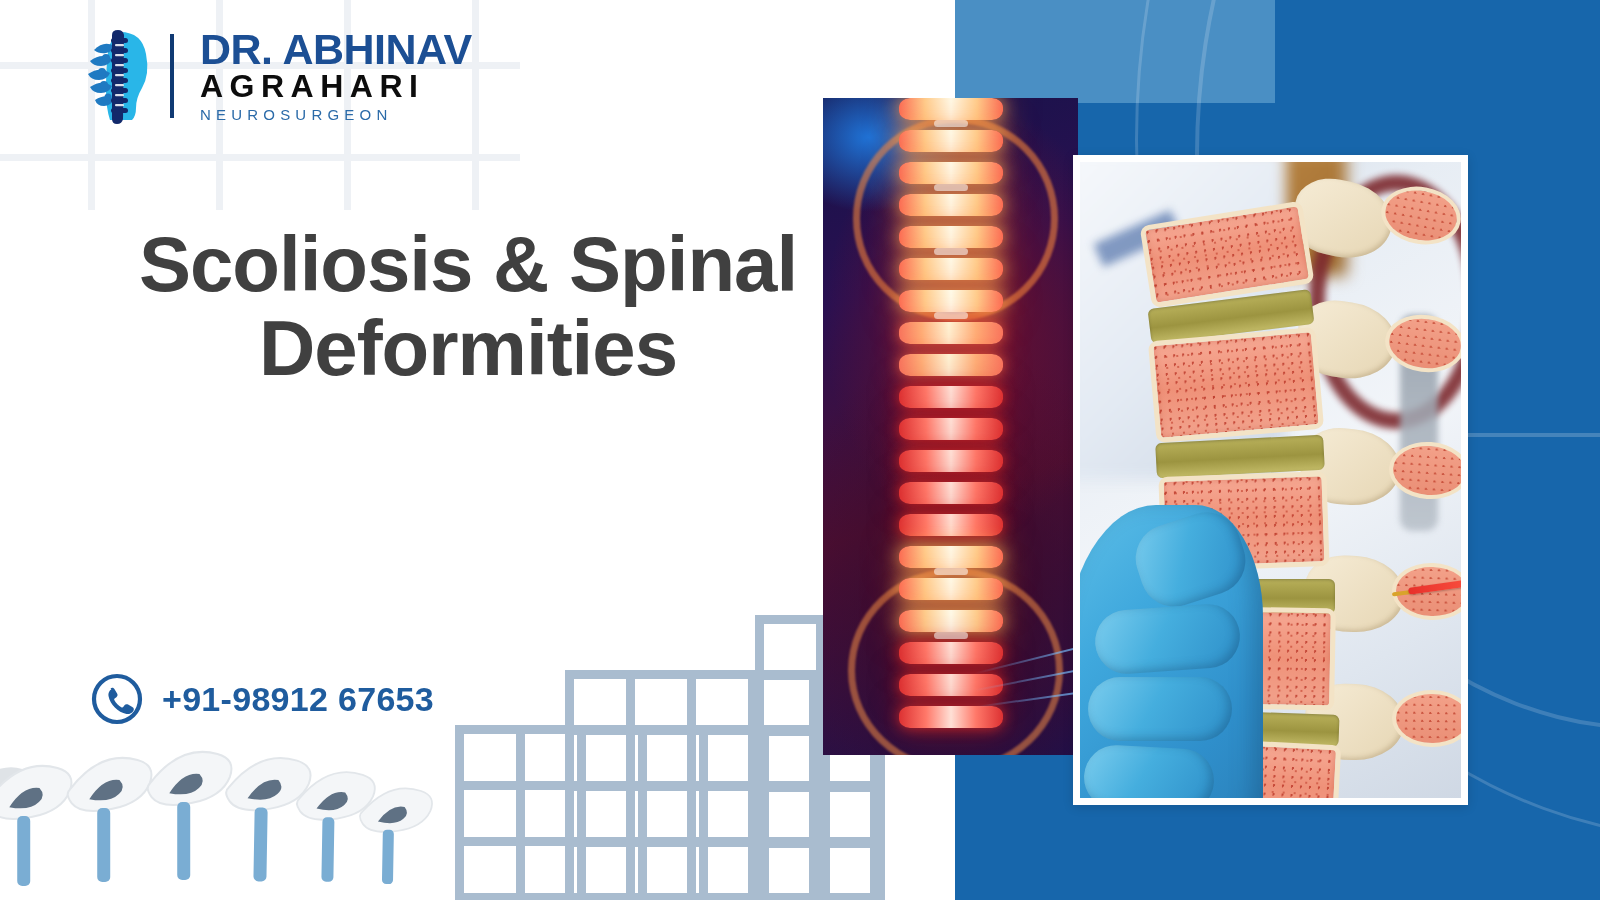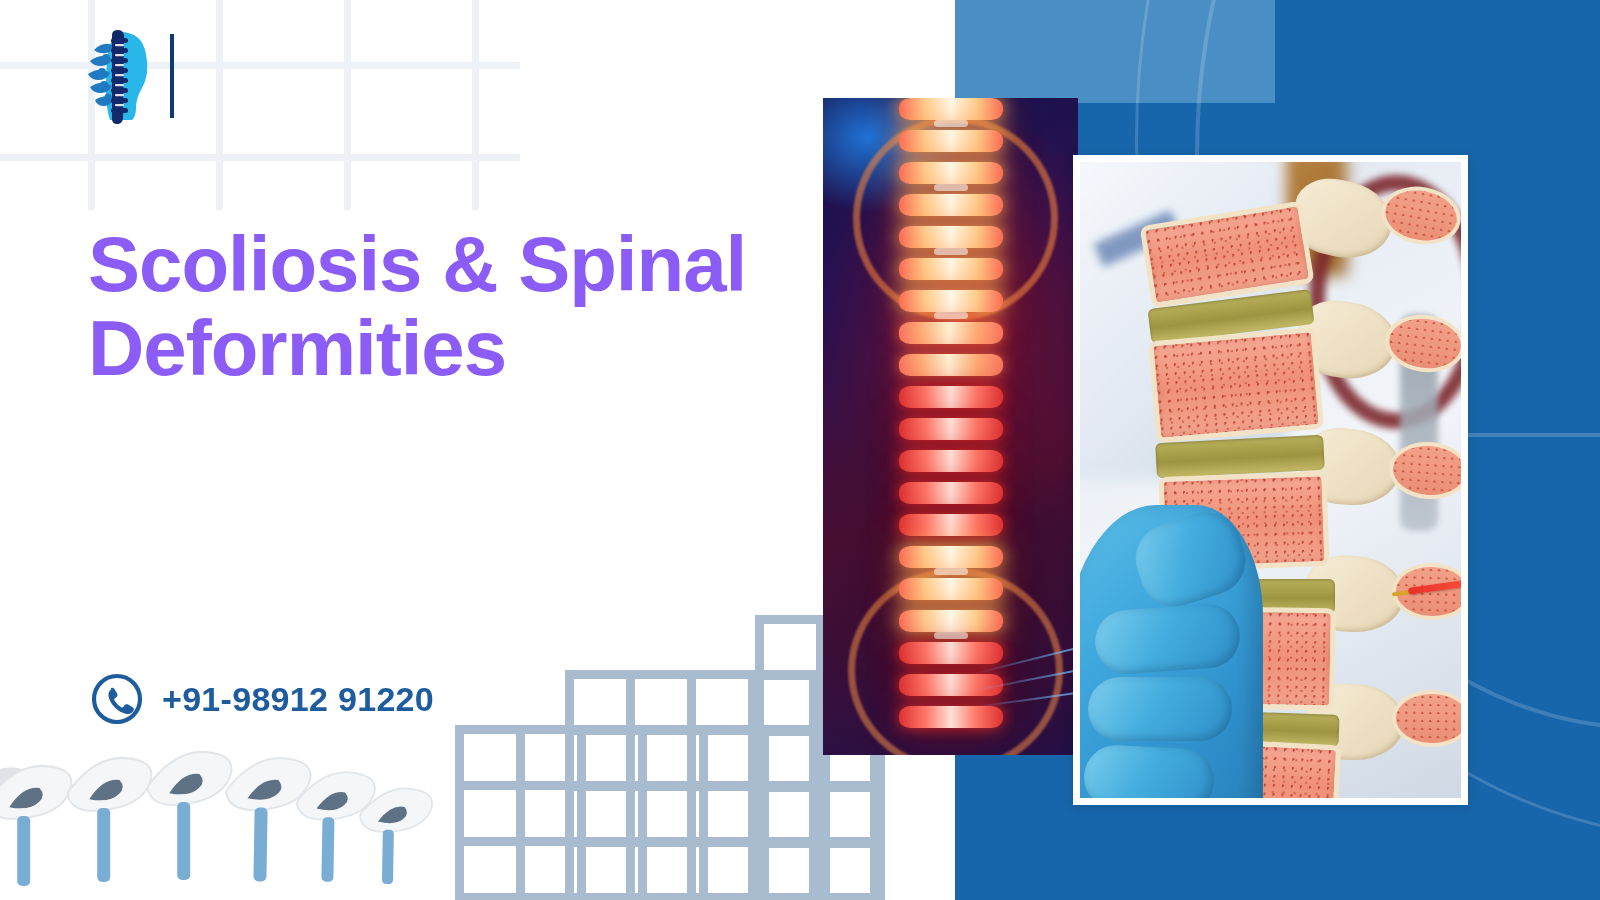--- a/index.html
+++ b/index.html
@@ -241,22 +241,22 @@
   .logo { position:absolute; left:84px; top:28px; display:flex; align-items:center; gap:14px; }
   .logo-mark { width:72px; height:96px; flex:0 0 auto; }
   .logo-div { width:4px; height:84px; background:#103a73; }
   .logo-text { display:flex; flex-direction:column; justify-content:center; padding-left:12px; }
   .logo-l1 { font-size:43px; font-weight:bold; color:#1c4f94; letter-spacing:-0.5px; line-height:0.98; }
   .logo-l2 { font-size:32px; font-weight:bold; color:#0d0d0d; letter-spacing:6.5px; line-height:1.05; }
   .logo-l3 { font-size:15px; font-weight:normal; color:#2a6aa8; letter-spacing:5.2px; line-height:1.4; }
 
   .headline {
     position:absolute; left:88px; top:222px; width:760px;
-    font-size:78px; font-weight:bold; color:#8b5cf6;
-    line-height:1.08; letter-spacing:-1px;
+    font-size:78px; font-weight:bold; color:#404040;
+    line-height:1.08; letter-spacing:-1px;text-align:center;
   }
   .subhead {
     position:absolute; left:90px; top:425px;
     font-size:54px; font-weight:300; color:#141414;
     font-family:"Liberation Sans", sans-serif;
     letter-spacing:0px;
   }
   .cta {
     position:absolute; left:88px; top:518px; width:288px; height:75px;
     background:#1a4089; color:#ffffff;
@@ -452,30 +452,35 @@
             <rect x="31" y="26" width="9" height="2.2" rx="1"></rect>
             <rect x="31" y="36" width="9" height="2.2" rx="1"></rect>
             <rect x="31" y="46" width="9" height="2.2" rx="1"></rect>
             <rect x="31" y="56" width="9" height="2.2" rx="1"></rect>
             <rect x="31" y="66" width="9" height="2.2" rx="1"></rect>
             <rect x="31" y="76" width="9" height="2.2" rx="1"></rect>
           </g>
         </svg>
       </div>
       <div class="logo-div"></div>
+      <div class="logo-text">
+        <span class="logo-l1">DR. ABHINAV</span>
+        <span class="logo-l2">AGRAHARI</span>
+        <span class="logo-l3">NEUROSURGEON</span>
+      </div>
     </div>
 
     <h1 class="headline">Scoliosis &amp; Spinal Deformities</h1>
 
 
 
     <div class="phone-row">
       <span class="phone-icon">
         <svg width="54" height="54" viewBox="0 0 54 54" xmlns="http://www.w3.org/2000/svg" aria-hidden="true">
           <circle cx="27" cy="27" r="23" fill="none" stroke="#1f5c9e" stroke-width="4.2"></circle>
           <path d="M20.5 16.5 c1.6 -1.2 3.3 -0.7 4.2 0.9 l2.4 4.2 c0.8 1.4 0.5 2.7 -0.7 3.6 l-1.8 1.3 c-0.5 0.4 -0.6 0.9 -0.3 1.5 c1.6 3.2 4.2 5.8 7.4 7.4 c0.6 0.3 1.1 0.2 1.5 -0.3 l1.3 -1.8 c0.9 -1.2 2.2 -1.5 3.6 -0.7 l4.2 2.4 c1.6 0.9 2.1 2.6 0.9 4.2 c-1.6 2.1 -4.1 3.3 -6.7 2.8 c-8.6 -1.6 -16.4 -9.4 -18 -18 c-0.5 -2.6 0.7 -5.1 2.8 -6.7 z" fill="#1f5c9e"></path>
         </svg>
       </span>
-      <span class="phone-num">+91-98912 91220</span>
+      <span class="phone-num">+91-98912 67653</span>
     </div>
 
   </div>
 </div>
 
 </body></html>

